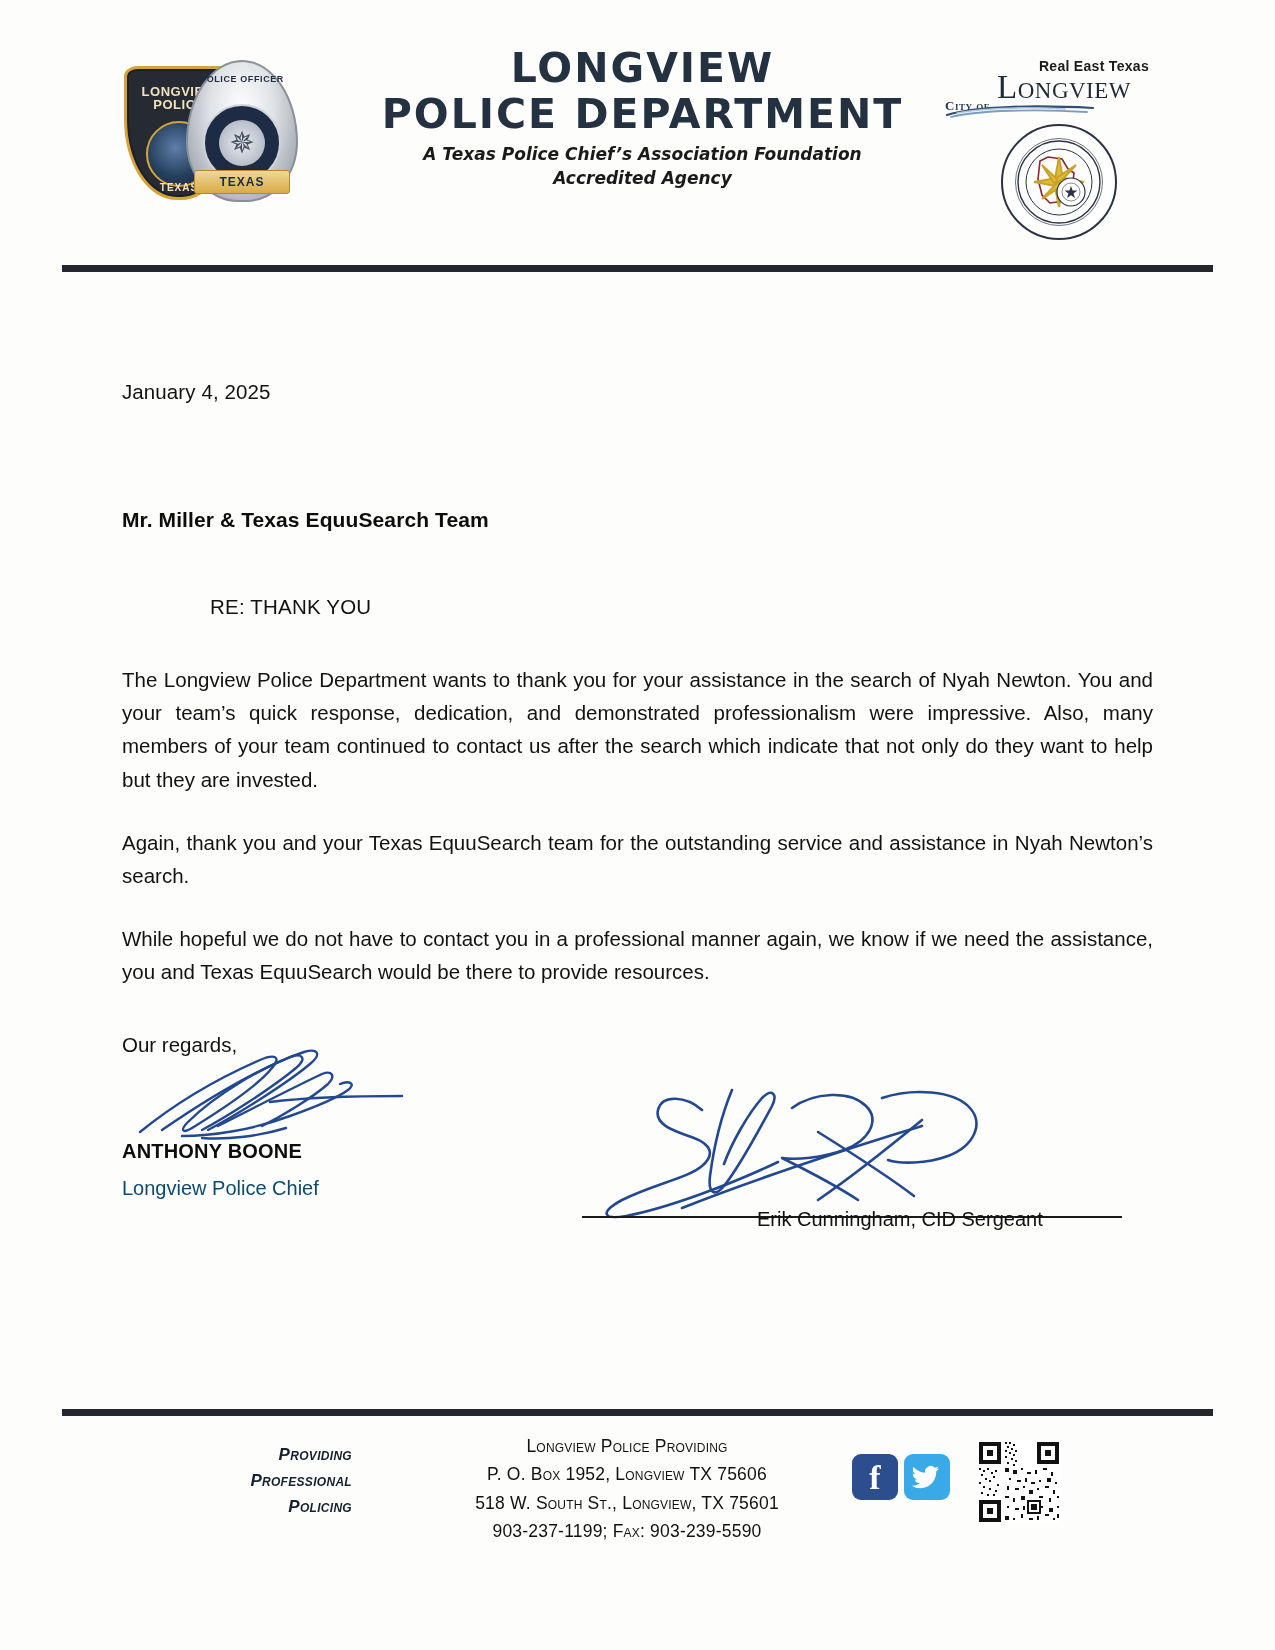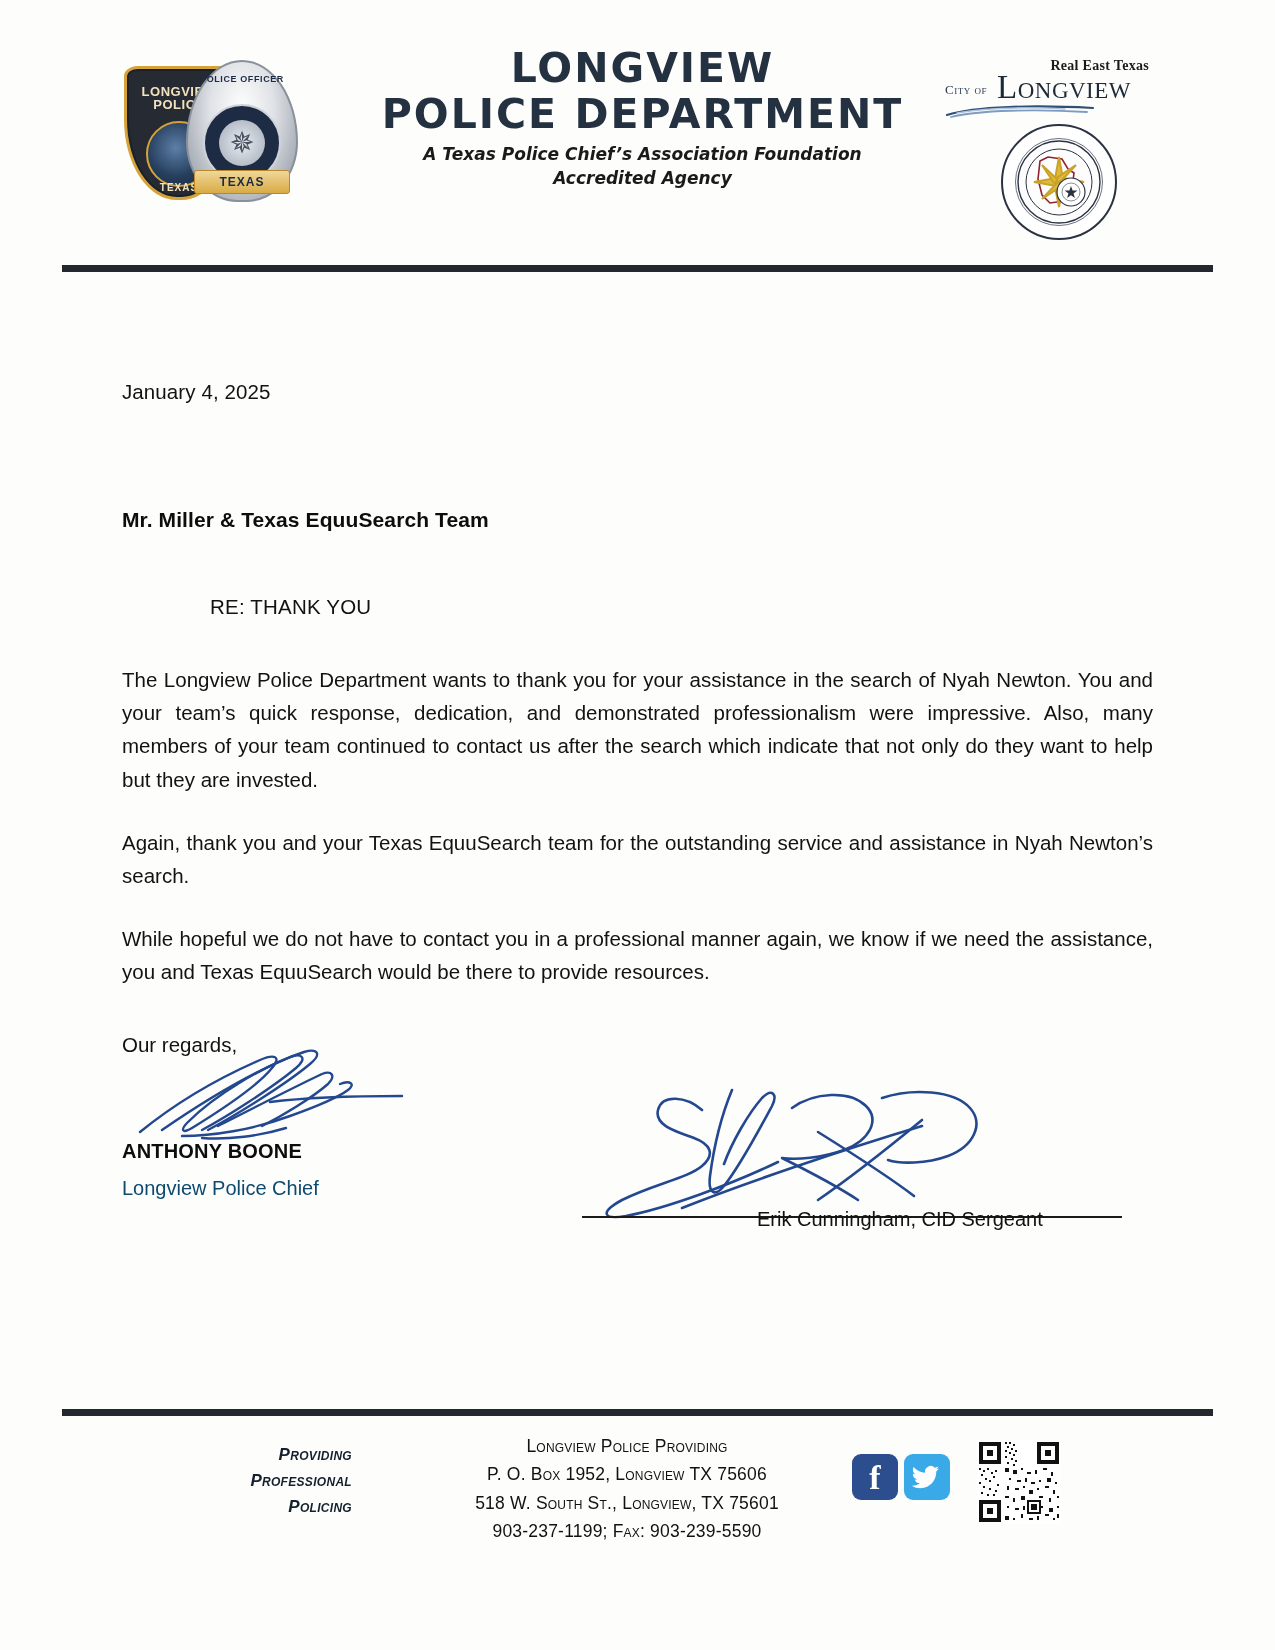--- a/index.html
+++ b/index.html
@@ -195,34 +195,34 @@
     position: absolute;
     right: 62px;
     top: 12px;
     width: 212px;
     height: 62px;
   }
   .city-real {
     position: absolute;
     right: 2px;
     top: 0;
-    font-family: Liberation Serif, serif;
+    font-family: Liberation Sans, sans-serif;
     font-weight: bold;
     font-size: 14px;
     color: #1b1b1b;
     letter-spacing: .3px;
   }
   .city-of {
     position: absolute;
     left: 6px;
-    top: 24px;
+    top: 40px;
     font-family: "Liberation Serif", serif;
     font-size: 13px;
     font-variant: small-caps;
-    font-weight: normal;
+    font-weight: bold;
     color: #2a3b50;
     letter-spacing: .5px;
   }
   .city-name {
     position: absolute;
     left: 58px;
     top: 13px;
     font-family: "Liberation Serif", serif;
     font-size: 33px;
     font-variant: small-caps;

